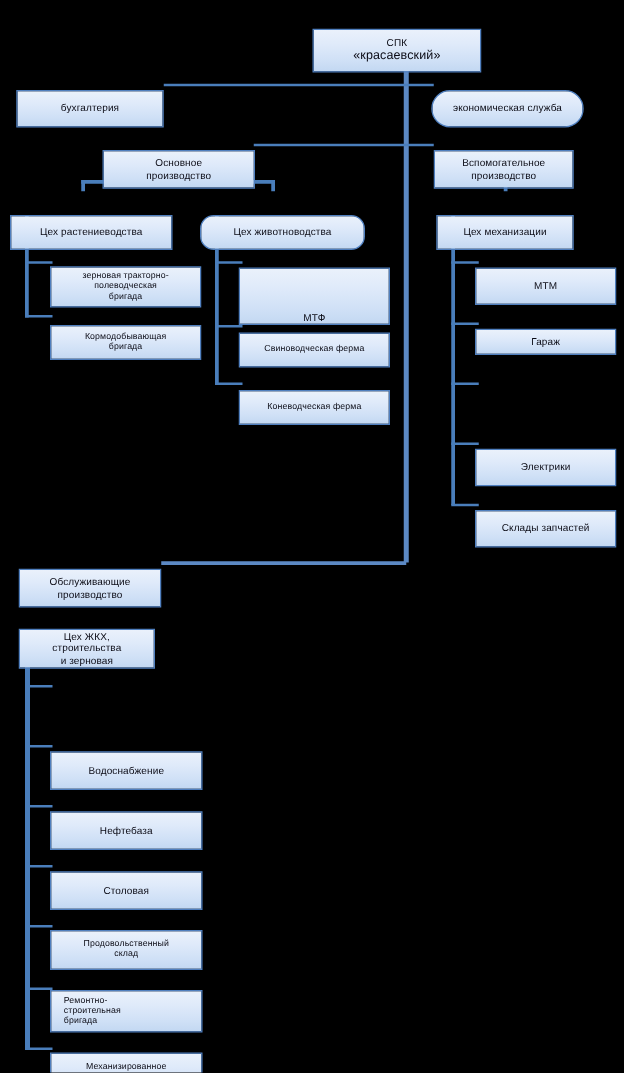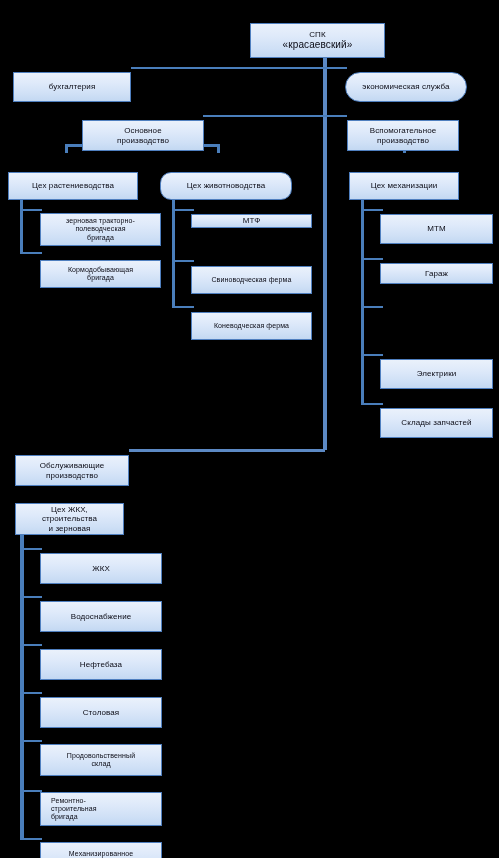--- a/index.html
+++ b/index.html
@@ -137,21 +137,21 @@
     </span>
   </div>
 
   <div class="box" style="left:40px;top:240px;width:121px;height:28px;font-size:7px;">
     <span>
       <span>Кормодобывающая</span>
       <span>бригада</span>
     </span>
   </div>
 
-  <div class="box" style="left:191px;top:194px;width:121px;height:14px;font-size:8px;">
+  <div class="box" style="left:191px;top:194px;width:121px;height:46px;font-size:8px;align-items:flex-end;">
     <span>МТФ</span>
   </div>
 
   <div class="box" style="left:191px;top:246px;width:121px;height:28px;font-size:7px;">
     <span>Свиноводческая  ферма</span>
   </div>
 
   <div class="box" style="left:191px;top:292px;width:121px;height:28px;font-size:7px;">
     <span>Коневодческая  ферма</span>
   </div>
@@ -181,23 +181,20 @@
   </div>
 
   <div class="box" style="left:15px;top:483px;width:109px;height:32px;font-size:8px;">
     <span>
       <span>Цех ЖКХ,</span>
       <span>строительства</span>
       <span>и  зерновая</span>
     </span>
   </div>
 
-  <div class="box" style="left:40px;top:533px;width:122px;height:31px;font-size:8px;">
-    <span>ЖКХ</span>
-  </div>
 
   <div class="box" style="left:40px;top:581px;width:122px;height:31px;font-size:8px;">
     <span>Водоснабжение</span>
   </div>
 
   <div class="box" style="left:40px;top:629px;width:122px;height:31px;font-size:8px;">
     <span>Нефтебаза</span>
   </div>
 
   <div class="box" style="left:40px;top:677px;width:122px;height:31px;font-size:8px;">

